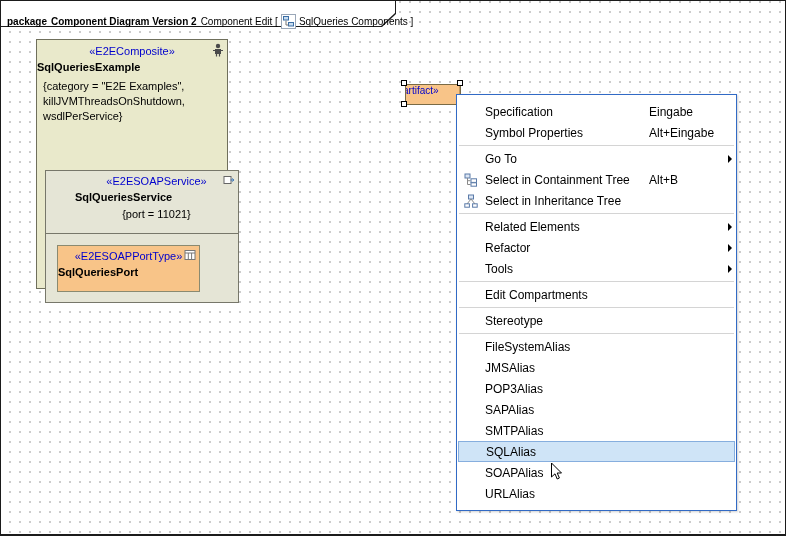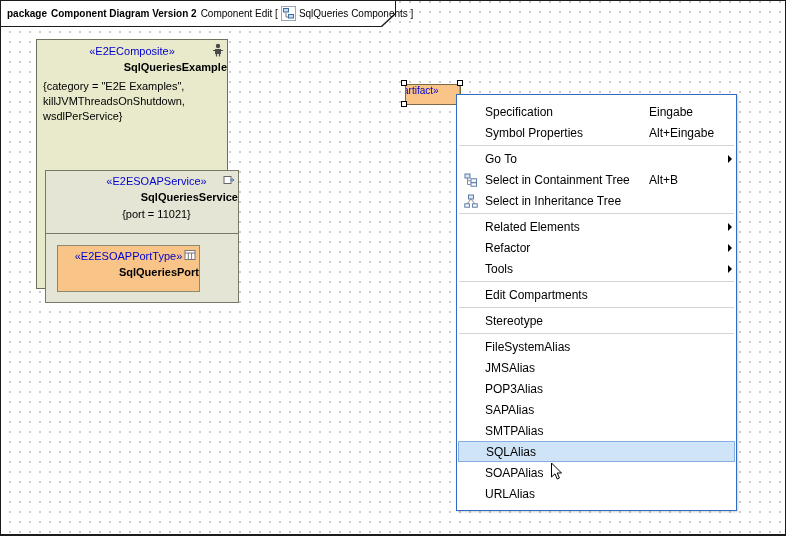--- a/index.html
+++ b/index.html
@@ -11,29 +11,29 @@
     background-color:#fff;
     background-image:radial-gradient(circle, var(--grid-dot,#ccc) 0.9px, transparent 1.2px);
     background-size:10px 10px;background-position:4px 6px;
   }
 
   
   .fh-outer{position:absolute;left:0;top:0;width:395px;height:26px;background:#1b1b1b;
     clip-path:polygon(0 0,100% 0,100% 13px,381px 26px,0 26px);}
   .fh-inner{position:absolute;left:0;top:0;width:394px;height:25px;background:#fff;
     clip-path:polygon(0 0,100% 0,100% 12px,380px 25px,0 25px);}
-  .fh-text{position:absolute;left:6px;top:0;height:24px;display:flex;align-items:center;
+  .fh-text{position:absolute;left:6px;top:8px;height:24px;display:flex;align-items:center;
     font-size:10px;color:#000;white-space:nowrap;z-index:3;}
   .fh-bold{font-weight:bold;}
   .fh-gap{margin-left:4px;}
   .fh-icon{display:inline-flex;margin:0 3px;}
 
   
   .stereo{text-align:center;color:var(--stereotype-text,#0000cd);font-size:11px;height:15px;line-height:15px;}
-  .box-name{text-align:right;font-weight:bold;font-size:11px;height:16px;line-height:16px;color:#000;}
+  .box-name{text-align:left;font-weight:bold;font-size:11px;height:16px;line-height:16px;color:#000;}
   .box-icon{position:absolute;top:3px;right:3px;display:inline-flex;}
 
   .composite{position:absolute;left:35px;top:38px;width:190px;height:248px;
     background:var(--composite-fill,#e9e9cb);border:1px solid #6f6f5b;}
   .composite .stereo{margin-top:4px;}
   .tags{padding:4px 6px 0 6px;font-size:11px;line-height:15px;color:#000;}
 
   .service{position:absolute;left:8px;top:130px;width:163px;height:131px;
     background:var(--service-fill,#e5e5d6);border:1px solid #77776a;padding-left:29px;}
   .service .stereo{margin-top:3px;}

